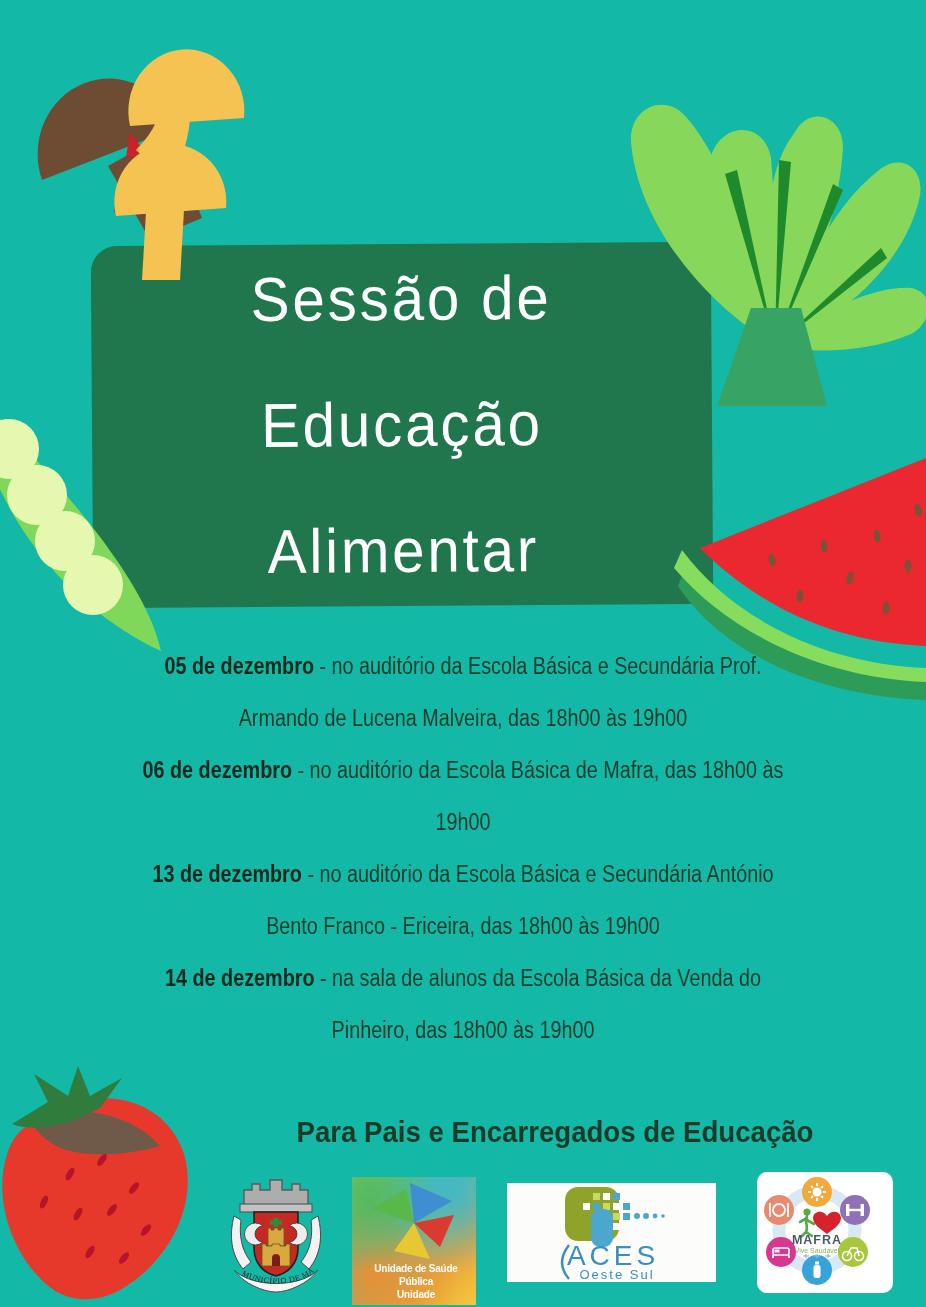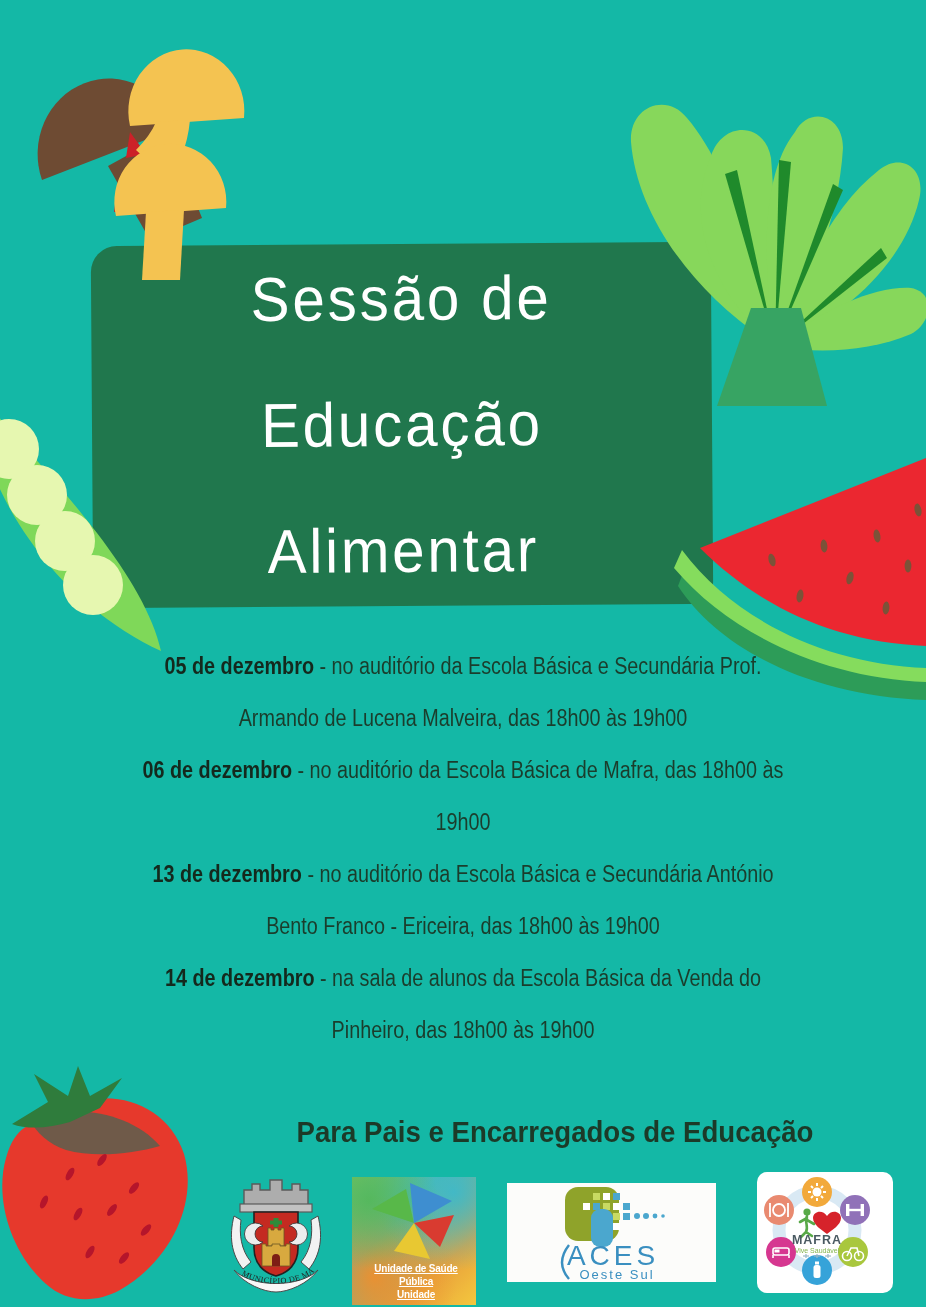--- a/index.html
+++ b/index.html
@@ -42,21 +42,21 @@
   .logo-usp {
     left:352px; top:1177px; width:124px; height:128px;
     background:
       radial-gradient(circle at 14% 18%, rgba(84,184,92,.95) 0%, rgba(84,184,92,0) 46%),
       radial-gradient(circle at 82% 12%, rgba(63,185,201,.95) 0%, rgba(63,185,201,0) 52%),
       radial-gradient(circle at 18% 78%, rgba(238,143,46,.95) 0%, rgba(238,143,46,0) 58%),
       linear-gradient(135deg,#7CC464 0%,#52B9A8 35%,#E9A23B 72%,#F4C83E 100%);
   }
   .usp-caption {
     position:absolute; left:4px; right:0; bottom:4px; text-align:center;
-    color:#FFFFFF; font-size:10px; font-weight:700; line-height:13px; letter-spacing:-0.2px;text-decoration:underline;
+    color:#FFFFFF; font-size:10px; font-weight:700; line-height:13px; letter-spacing:-0.2px;
   }
   .logo-aces {
     left:507px; top:1183px; width:209px; height:99px; background:#FCFCFA;
   }
   .logo-mafra-vive {
     left:757px; top:1172px; width:136px; height:121px;
     background:#FFFFFF; border-radius:10px;
   }
 </style>
 </head>

